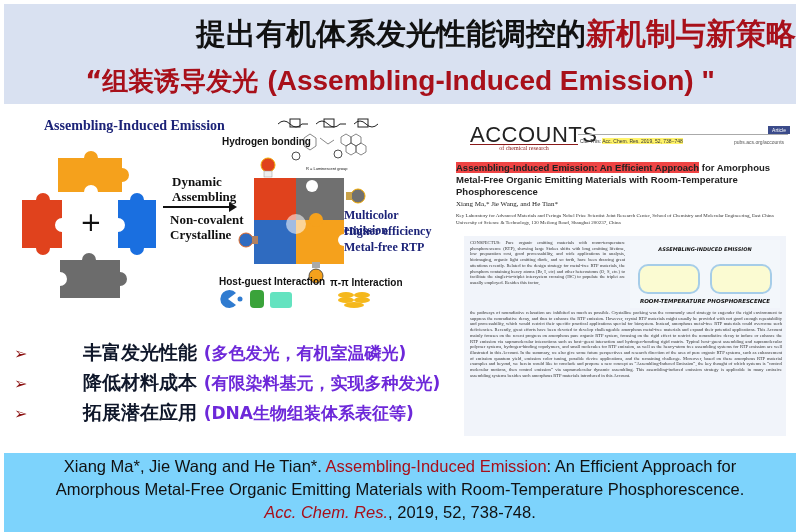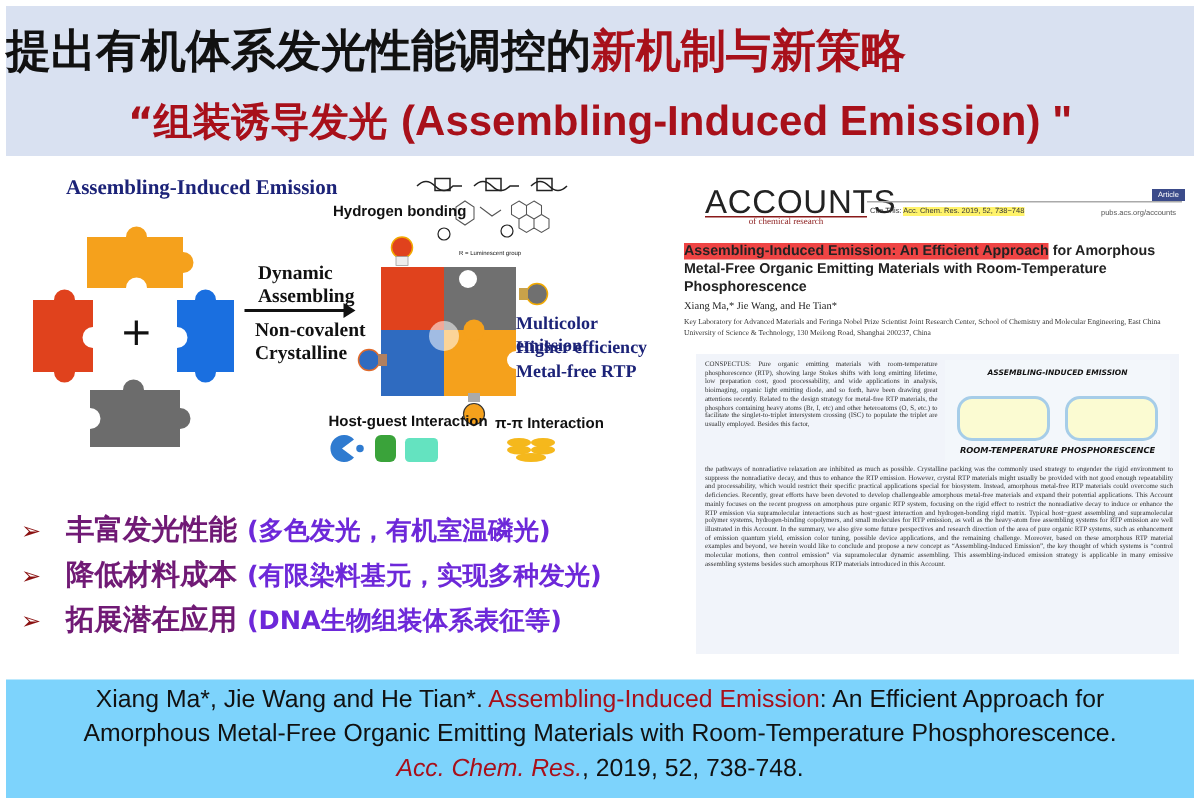--- a/index.html
+++ b/index.html
@@ -4,21 +4,21 @@
 <style>
   * { box-sizing: border-box; margin: 0; padding: 0; }
   html, body { width: 800px; height: 532px; background: #ffffff; overflow: hidden; }
   body { position: relative; font-family: "Liberation Sans", "DejaVu Sans", sans-serif; }
 
   .header-band {
     position: absolute; left: 4px; top: 4px; width: 792px; height: 100px;
     background: #d9e1f1;
   }
   .title-line1 {
-    position: absolute; left: 0; top: 10px; width: 792px; text-align: left;
+    position: absolute; left: 0; top: 10px; width: 792px; text-align: right;
     font-family: "DejaVu Sans", sans-serif; font-weight: bold; font-size: 30px;
     color: #111; letter-spacing: 0px; white-space: nowrap;
   }
   .title-line1 .red { color: #a8101a; }
   .title-line2 {
     position: absolute; left: 0; top: 60px; width: 792px; text-align: center;
     font-weight: bold; font-size: 26px; color: #a8101a; white-space: nowrap;
     font-family: "DejaVu Sans", sans-serif;
   }
   .title-line2 .en { font-family: "Liberation Sans", sans-serif; font-size: 28px; }
@@ -60,21 +60,21 @@
   .consp-text-wide { position: absolute; left: 20px; top: 198px; width: 312px; font-family: "Liberation Serif", serif; font-size: 4.6px; color: #333; line-height: 5.7px; text-align: justify; }
   .toc { position: absolute; left: 180px; top: 128px; width: 150px; height: 68px; background: #f3f7fb; }
   .toc-top { position: absolute; left: 0; top: 6px; width: 150px; text-align: center; font-family: "DejaVu Sans", sans-serif; font-style: italic; font-weight: bold; font-size: 5px; color: #111; }
   .toc-bot { position: absolute; left: 0; top: 58px; width: 150px; text-align: center; font-family: "DejaVu Sans", sans-serif; font-style: italic; font-weight: bold; font-size: 5.5px; color: #111; }
   .glass { position: absolute; top: 24px; width: 62px; height: 30px; border: 2px solid #a6cde8; border-radius: 10px; background: #fbfbd2; }
 
   
   .bullets { position: absolute; left: 14px; top: 340px; width: 440px; }
   .bullet { position: absolute; left: 0; white-space: nowrap; font-family: "DejaVu Sans", sans-serif; font-weight: bold; }
   .bullet .mk { display: inline-block; width: 30px; color: #8a1010; font-size: 16px; }
-  .bullet .main { color: #701a75; font-size: 19px; }
+  .bullet .main { color: #0f172a; font-size: 19px; margin-left: 39px; }
   .bullet .paren { color: #6d28d9; font-size: 17px; text-align: center; }
 
   
   .cite-band { position: absolute; left: 4px; top: 453px; width: 792px; height: 92px; background: #7dd3fc; }
   .cite-line { position: absolute; left: 0; width: 792px; text-align: center; font-family: "Liberation Sans", sans-serif; font-size: 16.5px; color: #111; white-space: nowrap; }
   .cite-line .red { color: #a8101a; }
   .cite-line .ital { font-style: italic; color: #a8101a; }
 </style>
 </head>
 <body>

